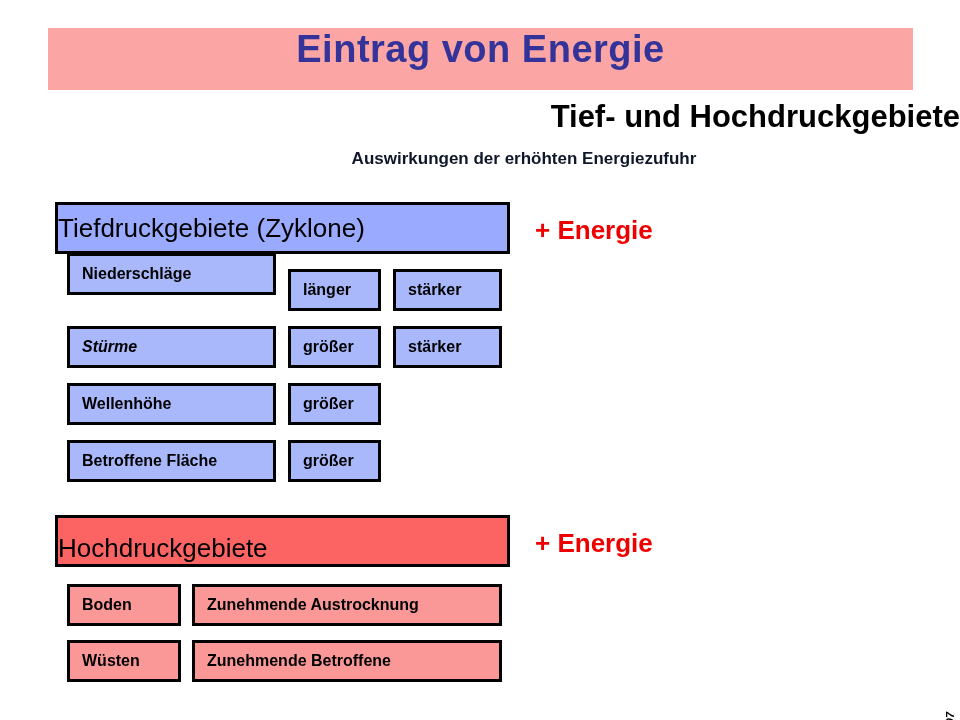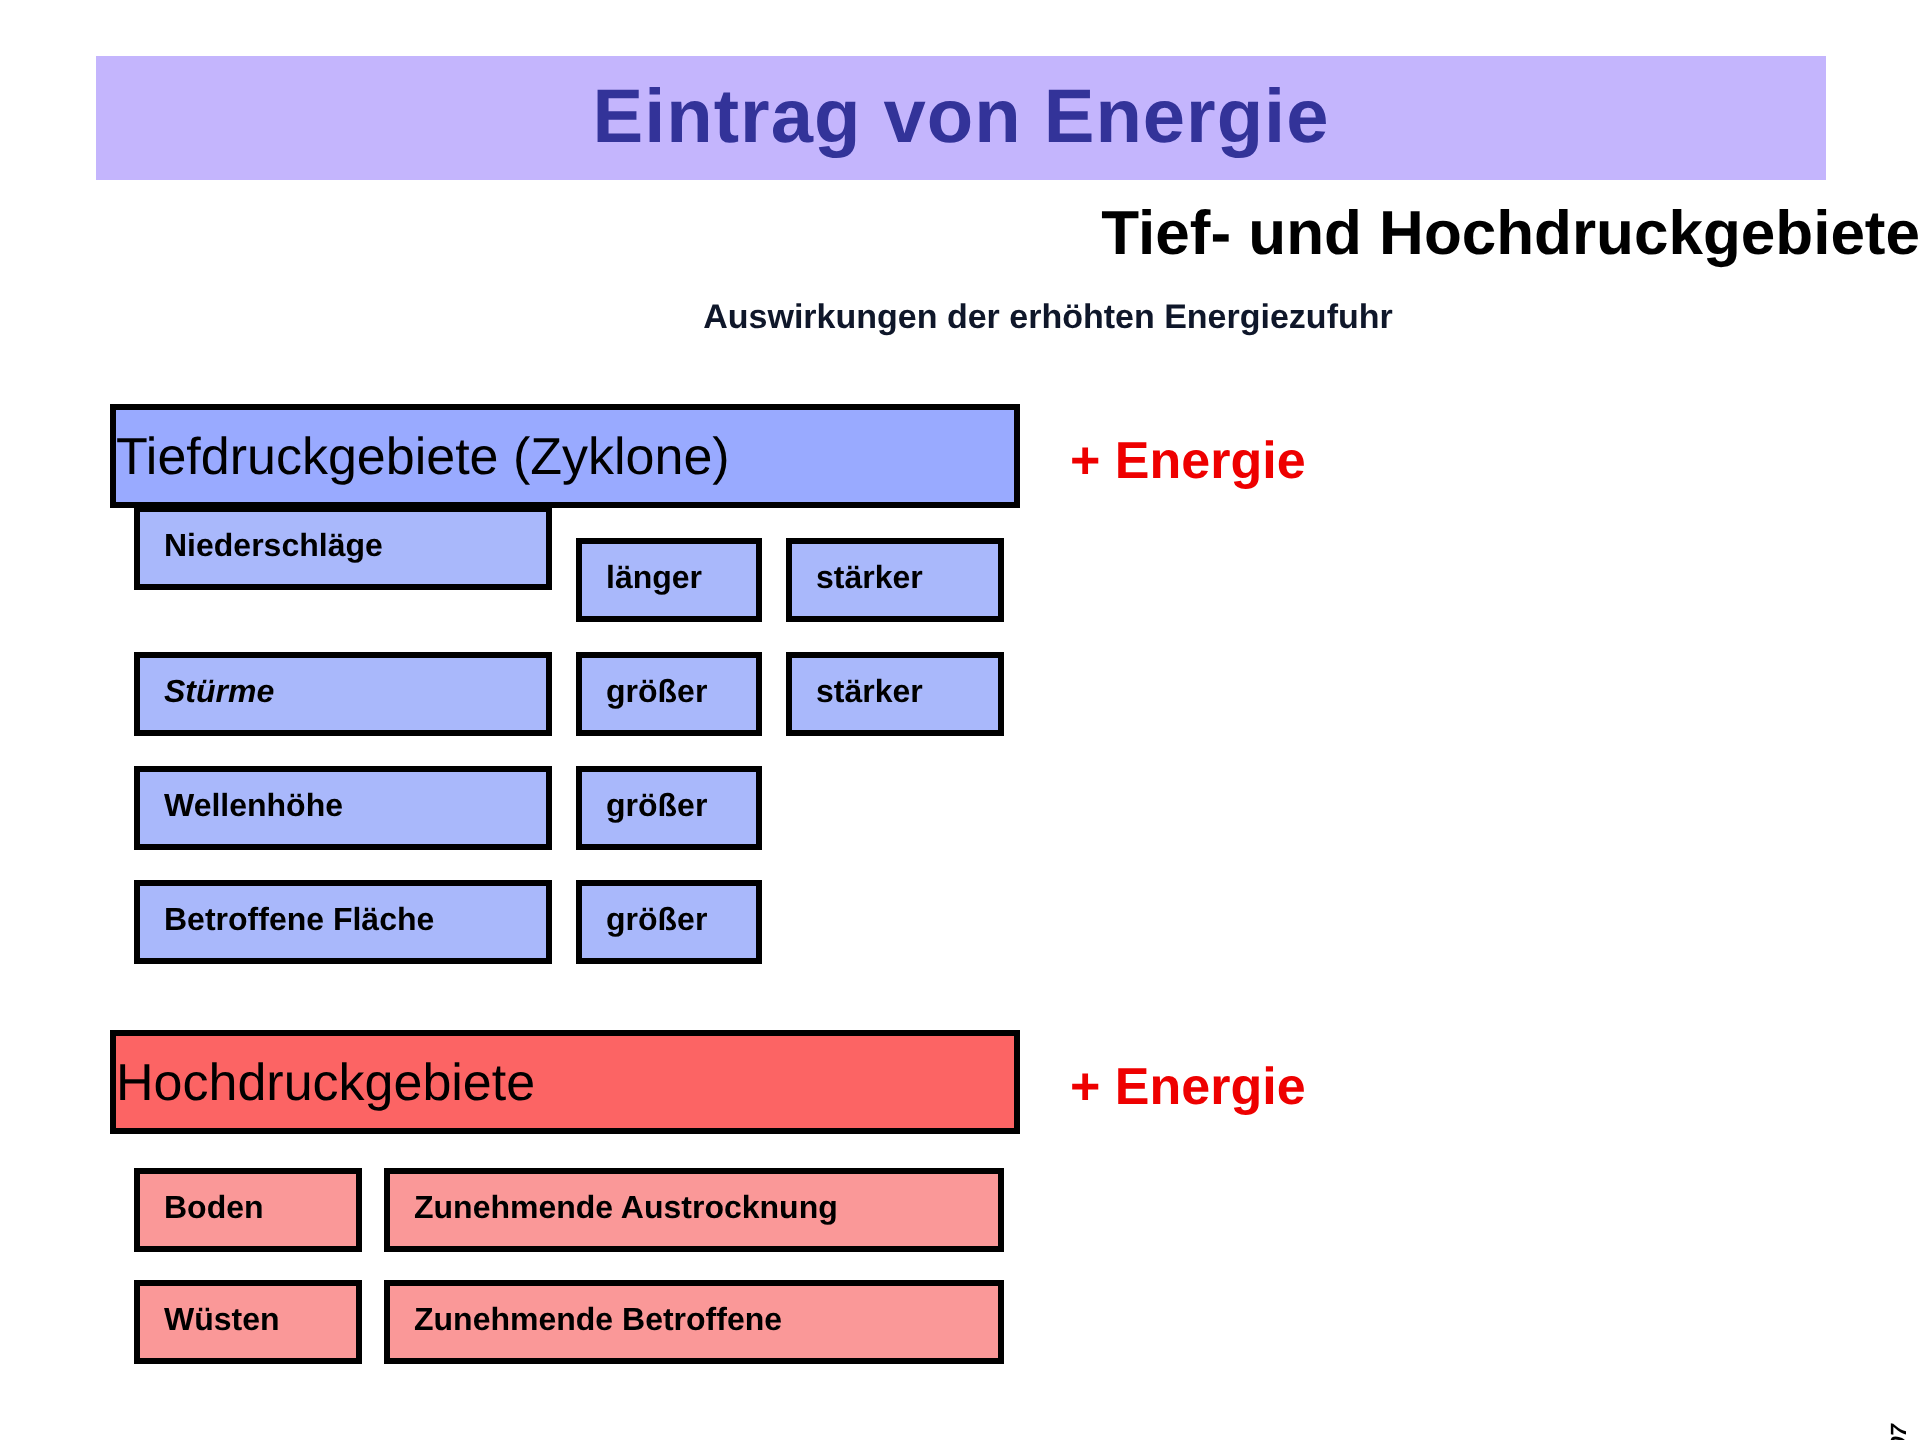--- a/index.html
+++ b/index.html
@@ -20,23 +20,22 @@
     height: 720px;
   }
 
   
   .title-banner {
     position: absolute;
     left: 48px;
     top: 28px;
     width: 865px;
     height: 62px;
-    background: #c4b5fd;
+    background: #fca5a5;
     display: flex;
-    align-items: center;
     justify-content: center;
   }
   .title-banner-text {
     font-size: 38px;
     font-weight: bold;
     color: #333399;
     letter-spacing: 0.5px;
     white-space: nowrap;
   }
 
@@ -154,21 +153,21 @@
     <span>größer</span>
   </div>
 
   <div class="box row-box fill-blue-row" style="left:67px; top:440px; width:209px;">
     <span>Betroffene Fläche</span>
   </div>
   <div class="box row-box fill-blue-row" style="left:288px; top:440px; width:93px;">
     <span>größer</span>
   </div>
 
-  <div class="box section-head fill-red-head" style="left:55px; top:515px; width:455px;">
+  <div class="box section-head fill-red-head" style="left:55px; top:515px; width:455px;align-items:flex-end;">
     <span>Hochdruckgebiete</span>
   </div>
   <div class="energy-label" style="left:535px; top:528px;">+ Energie</div>
 
   <div class="box row-box fill-red-row" style="left:67px; top:584px; width:114px;">
     <span>Boden</span>
   </div>
   <div class="box row-box fill-red-row" style="left:192px; top:584px; width:310px;">
     <span>Zunehmende Austrocknung</span>
   </div>

